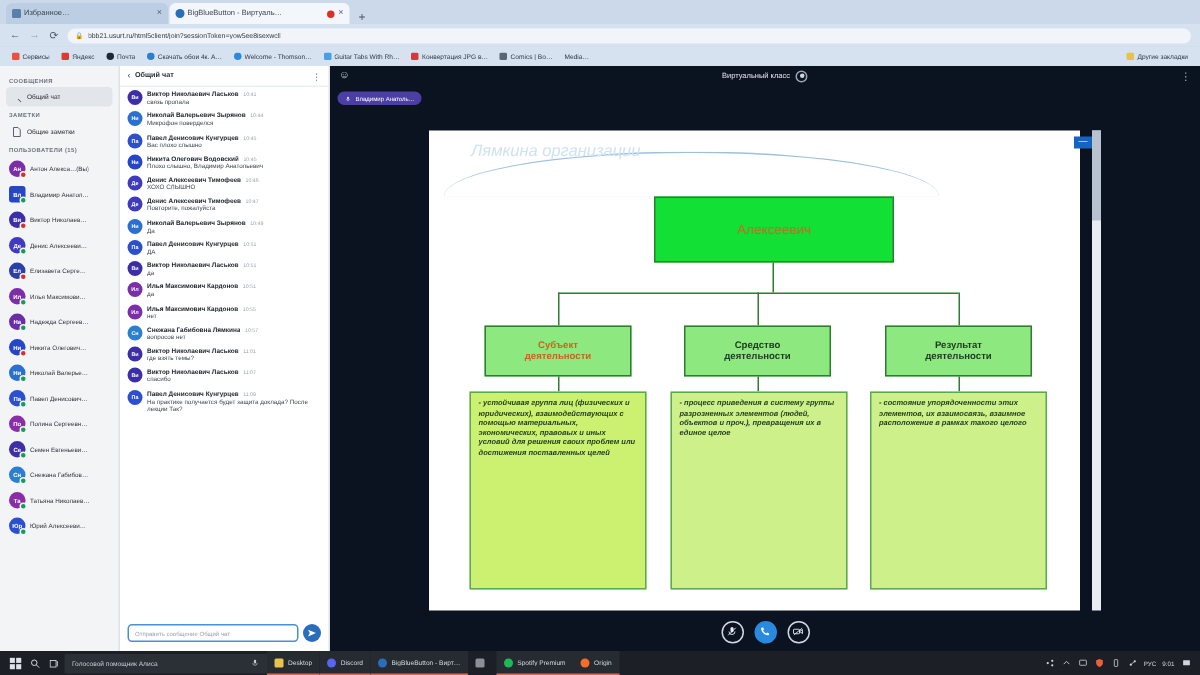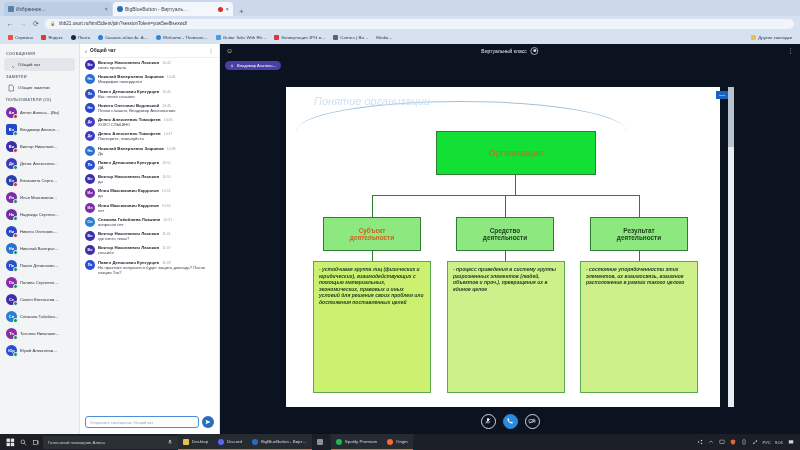--- a/index.html
+++ b/index.html
@@ -515,23 +515,23 @@
             <rect x="6" y="2" width="4" height="7" rx="2"></rect>
             <path d="M4 8a4 4 0 008 0" fill="none" stroke="#fff" stroke-width="1.2"></path>
             <rect x="7.4" y="12" width="1.2" height="2"></rect>
           </svg>
         <span>Владимир Анатоль…</span>
       </div>
 
       <div class="slide-wrap">
         <div class="slide">
           <div class="arc"></div>
-          <div class="slide-title">Понятие организации</div>
-
-          <div class="nodebox root">Организация</div>
+          <div class="slide-title">Лямкина организации</div>
+
+          <div class="nodebox root">Алексеевич</div>
 
           <div class="conn" style="left:229px;top:88px;width:1px;height:20px;"></div>
           <div class="conn" style="left:86px;top:108px;width:267px;height:1px;"></div>
           <div class="conn" style="left:86px;top:108px;width:1px;height:22px;"></div>
           <div class="conn" style="left:219px;top:108px;width:1px;height:22px;"></div>
           <div class="conn" style="left:353px;top:108px;width:1px;height:22px;"></div>
 
           <div class="nodebox lvl2 b1">
               <span id="b1">
                 <span style="display:block">Субъект</span>

